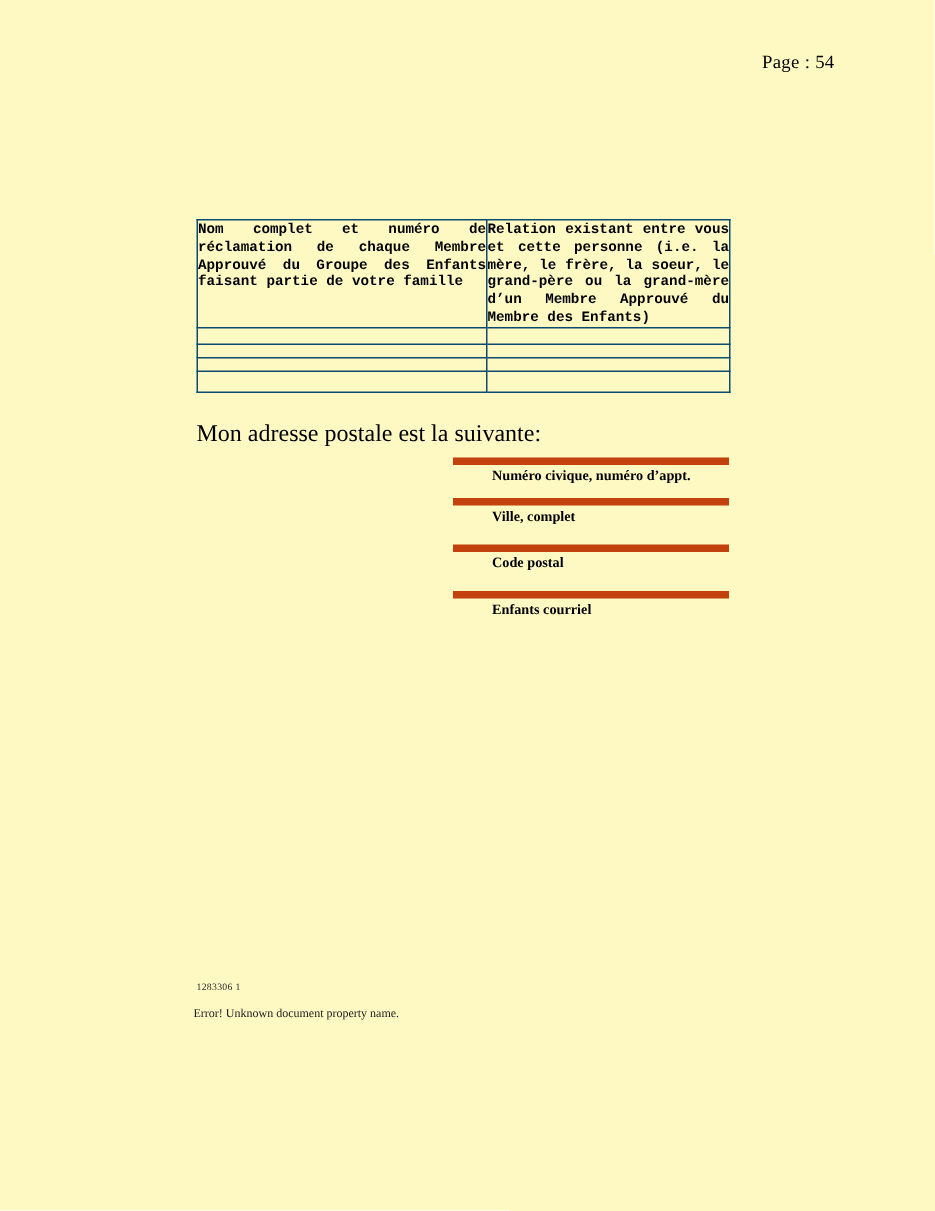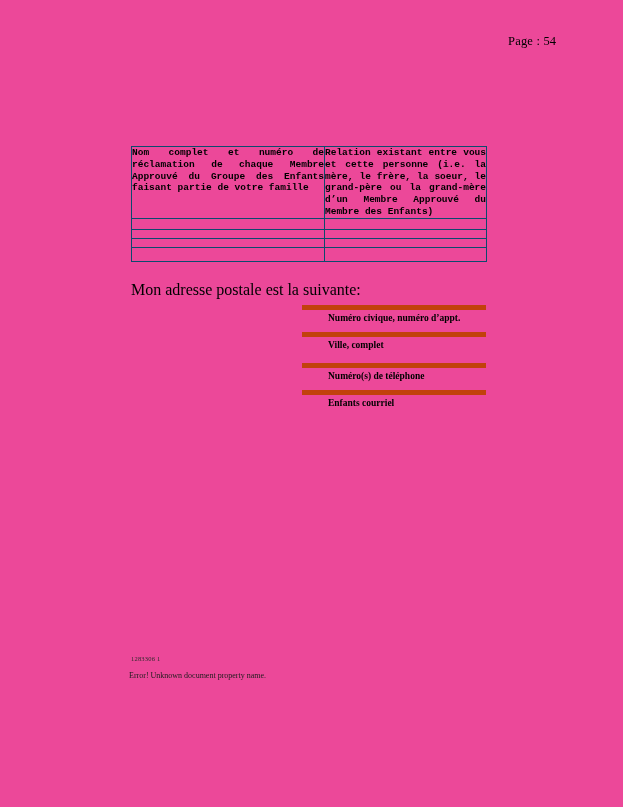--- a/index.html
+++ b/index.html
@@ -4,21 +4,21 @@
 <style>
   html, body {
     margin: 0;
     padding: 0;
     background: #ffffff;
   }
   .page {
     position: relative;
     width: 623px;
     height: 807px;
-    background: #ec4899;
+    background: #fef9c3;
     font-family: "Liberation Serif", serif;
     color: #000000;
     overflow: hidden;
   }
   .page-number {
     position: absolute;
     left: 508px;
     top: 34px;
     font-size: 12.5px;
     letter-spacing: 0.2px;
@@ -143,21 +143,21 @@
         <td class="col-right"></td>
       </tr>
     </tbody>
   </table>
 
   <div class="address-intro">Mon adresse postale est la suivante:</div>
 
   <div class="address-block">
     <div class="addr-field h1">Numéro civique, numéro d’appt.</div>
     <div class="addr-field h2">Ville, complet</div>
-    <div class="addr-field h4">Numéro(s) de téléphone</div>
+    <div class="addr-field h3">Code postal</div>
     <div class="addr-field h5">Enfants courriel</div>
   </div>
 
 
   <div class="footer-doc-number">1283306 1</div>
 
   <div class="footer-error">Error! Unknown document property name.</div>
 
 </div>
 

